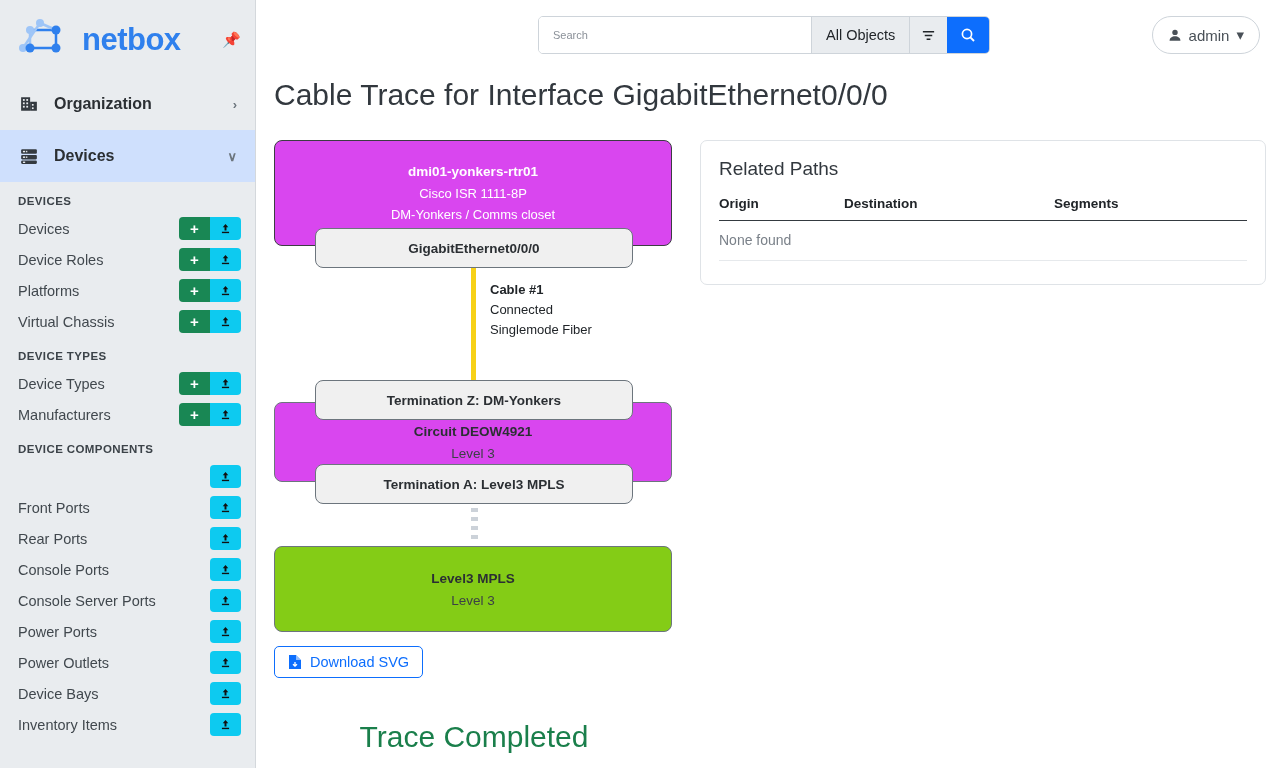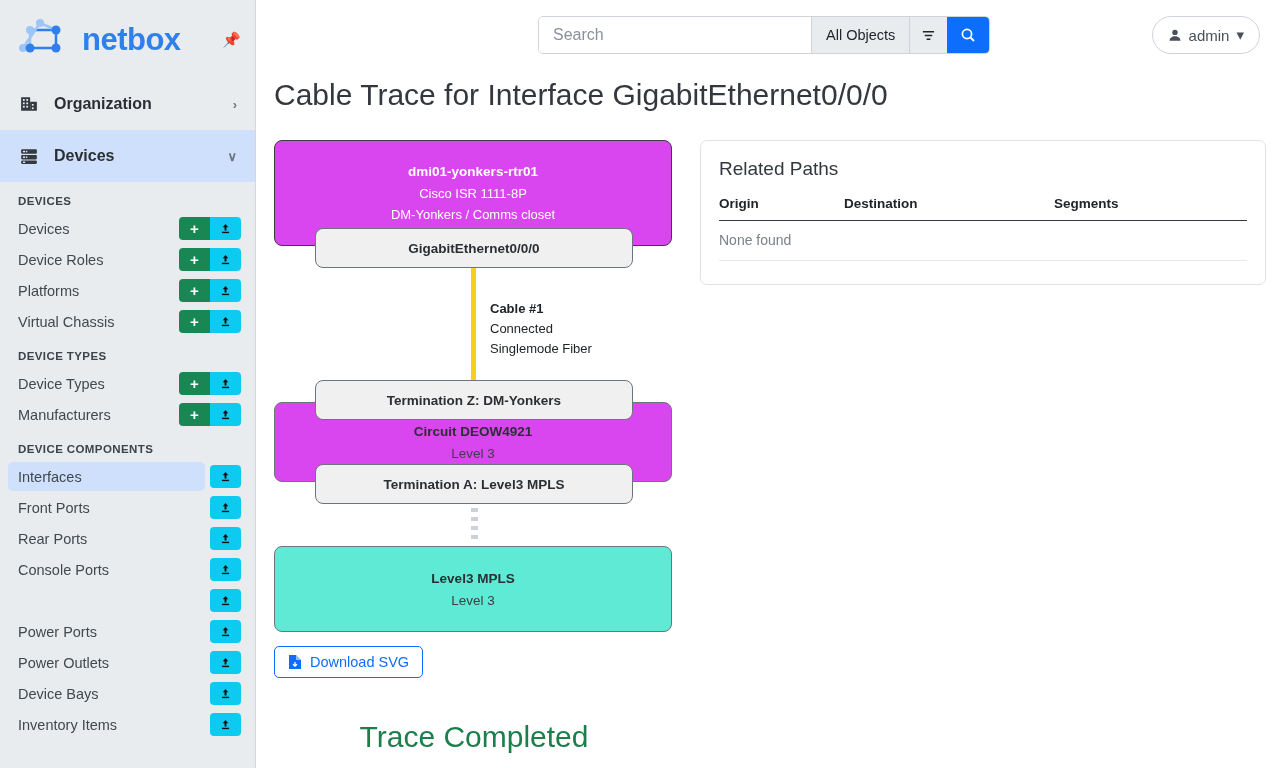--- a/index.html
+++ b/index.html
@@ -84,21 +84,21 @@
     padding: 0 20px; gap: 10px;
   }
   .search-wrap {
     margin: 0 auto 0 262px;
     display: flex; align-items: stretch; height: 38px;
     border: 1px solid #ced4da; border-radius: 5px; overflow: hidden;
     background:#fff;
   }
   .search-input {
     width: 272px; border: none; outline: none;
-    padding: 0 14px; font-size: 16px; color: #6d28d9;
+    padding: 0 14px; font-size: 11px; color: #6d28d9;
     font-family: "Liberation Sans", sans-serif;
     background: #fff;
   }
   .search-input::placeholder { color: #8b9199; }
   .obj-select {
     display:flex; align-items:center; padding: 0 14px;
     background: #e9ecef; font-size: 14.5px; color: #212529;
     border-left: 1px solid #ced4da; cursor:pointer; white-space:nowrap;
   }
   .filter-btn {
@@ -147,40 +147,40 @@
     position: relative; z-index: 3;
   }
   .node-circuit {
     background: #d946ef; border: 1px solid #6c757d;
     width: 398px; height: 80px;
     position: relative; z-index: 1;
   }
   .node-circuit .c1 { font-size: 13.5px; font-weight:700; color:#2b2f33; margin-bottom: 7px;}
   .node-circuit .c2 { font-size: 13.5px; color:#3c4046; }
   .node-provider {
-    background: #5eead4; border: 1px solid #6c757d;
+    background: #84cc16; border: 1px solid #6c757d;
     width: 398px; height: 86px;
   }
   .node-provider .p1 { font-size: 13.5px; font-weight:700; color:#2b2f33; margin-bottom: 7px; }
   .node-provider .p2 { font-size: 13.5px; color:#3c4046; }
 
   .row-center { display:flex; justify-content:center; }
 
   .overlap-up { margin-top: -18px; }
 
   .cable-area { position: relative; height: 112px; }
   .cable-line {
     position: absolute; left: 199px; top: 0; width: 5px; height: 112px;
     background: #f7d117; transform: translateX(-2px);
   }
   .cable-info {
     position: absolute; left: 216px; top: 12px;
     font-size: 13px; color: #212529; line-height: 20px;
   }
-  .cable-info .ci-title { font-weight: 700; margin-top: 19px; }
+  .cable-info .ci-title { font-weight: 700; }
 
   .dot-area { position: relative; height: 42px; }
   .dot-line {
     position:absolute; left:197px; top: 4px;
     width: 7px; height: 34px;
     background-image: linear-gradient(#ccd2d9 4px, transparent 4px);
     background-size: 7px 9px;
   }
 
   .dl-row { display:flex; justify-content:flex-start; margin-top: 14px; }
@@ -360,23 +360,20 @@
             <div class="mini-btn mini-imp">
               <svg width="13" height="13" viewBox="0 0 16 16">
                 <path d="M8 2.5l3.4 4H9.2v4H6.8v-4H4.6z" fill="#111"></path>
                 <rect x="3.6" y="12" width="8.8" height="1.7" fill="#111"></rect>
               </svg>
             </div>
           </div>
         </div>
         <div class="section-label">DEVICE COMPONENTS</div>
         <div class="nav-item selected">
-          <div class="lbl-wrap">
-            <span class="lbl">Interfaces</span>
-          </div>
           <div class="btn-pair">
             <div class="mini-btn mini-imp only">
               <svg width="13" height="13" viewBox="0 0 16 16">
                 <path d="M8 2.5l3.4 4H9.2v4H6.8v-4H4.6z" fill="#111"></path>
                 <rect x="3.6" y="12" width="8.8" height="1.7" fill="#111"></rect>
               </svg>
             </div>
           </div>
         </div>
         <div class="nav-item">
@@ -412,20 +409,23 @@
           <div class="btn-pair">
             <div class="mini-btn mini-imp only">
               <svg width="13" height="13" viewBox="0 0 16 16">
                 <path d="M8 2.5l3.4 4H9.2v4H6.8v-4H4.6z" fill="#111"></path>
                 <rect x="3.6" y="12" width="8.8" height="1.7" fill="#111"></rect>
               </svg>
             </div>
           </div>
         </div>
         <div class="nav-item">
+          <div class="lbl-wrap">
+            <span class="lbl">Console Server Ports</span>
+          </div>
           <div class="btn-pair">
             <div class="mini-btn mini-imp only">
               <svg width="13" height="13" viewBox="0 0 16 16">
                 <path d="M8 2.5l3.4 4H9.2v4H6.8v-4H4.6z" fill="#111"></path>
                 <rect x="3.6" y="12" width="8.8" height="1.7" fill="#111"></rect>
               </svg>
             </div>
           </div>
         </div>
         <div class="nav-item">

